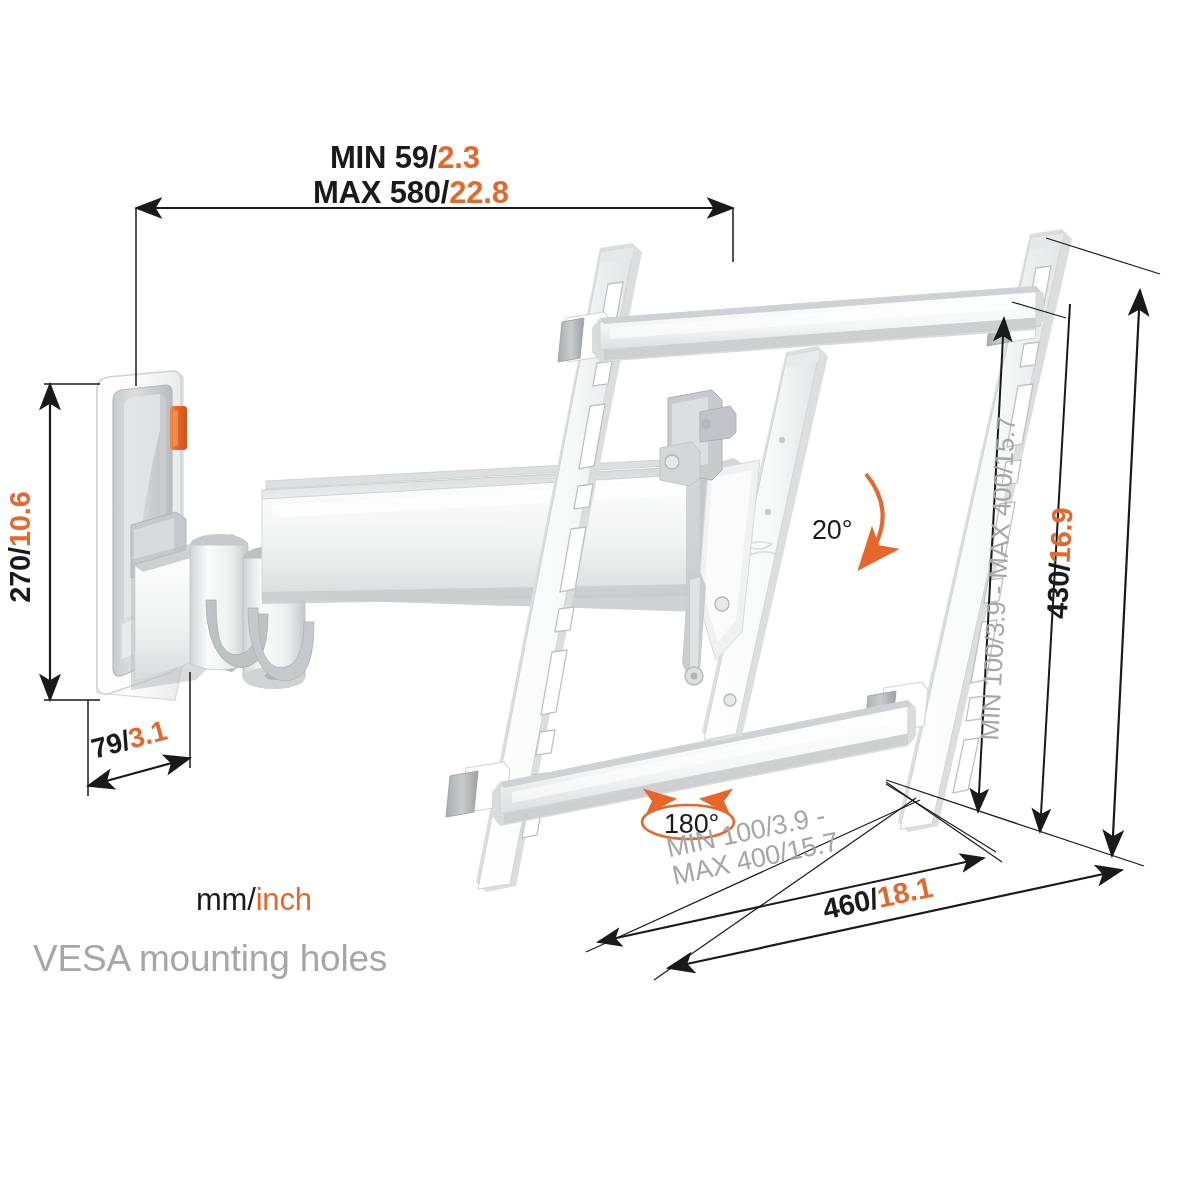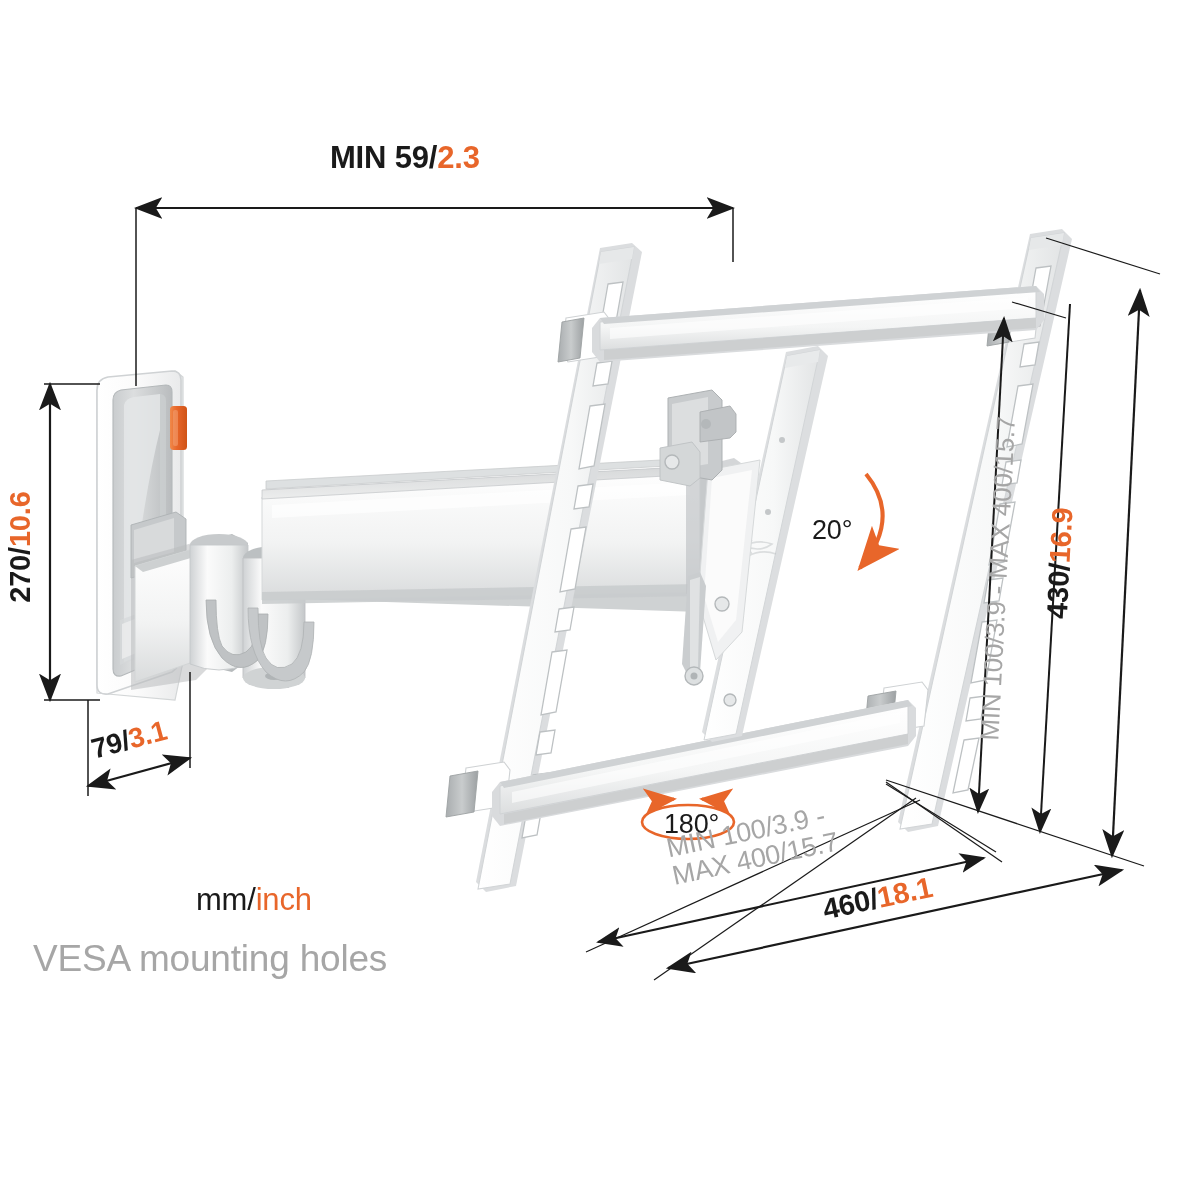--- a/index.html
+++ b/index.html
@@ -355,20 +355,24 @@
         <path d="M718,808 q-6,-8 -16,-9" fill="none" stroke="#e8662a" stroke-width="3" marker-end="url(#arwOrange)"></path>
       </g>
     </g>
   </svg>
 
   <div class="lbl dim-top" style="left:330px; top:142px;">
     <span class="blk b">MIN</span>
     <span class="blk b">59</span><span class="blk b">/</span><span class="org b">2.3</span>
   </div>
 
+  <div class="lbl dim-top" style="left:313px; top:177px;">
+    <span class="blk b">MAX</span>
+    <span class="blk b">580</span><span class="blk b">/</span><span class="org b">22.8</span>
+  </div>
 
   <div class="lbl dim-270" style="left:-36px; top:532px; transform:rotate(-90deg); transform-origin:center;">
     <span class="blk b">270</span><span class="blk b">/</span><span class="org b">10.6</span>
   </div>
 
   <div class="lbl dim-79" style="left:92px; top:735px; transform:rotate(-15deg); transform-origin:left center;">
     <span class="blk b">79</span><span class="blk b">/</span><span class="org b">3.1</span>
   </div>
 
   <div class="lbl dim-side-gry gry" style="left:836px; top:565px; transform:rotate(-87deg); transform-origin:center;">

